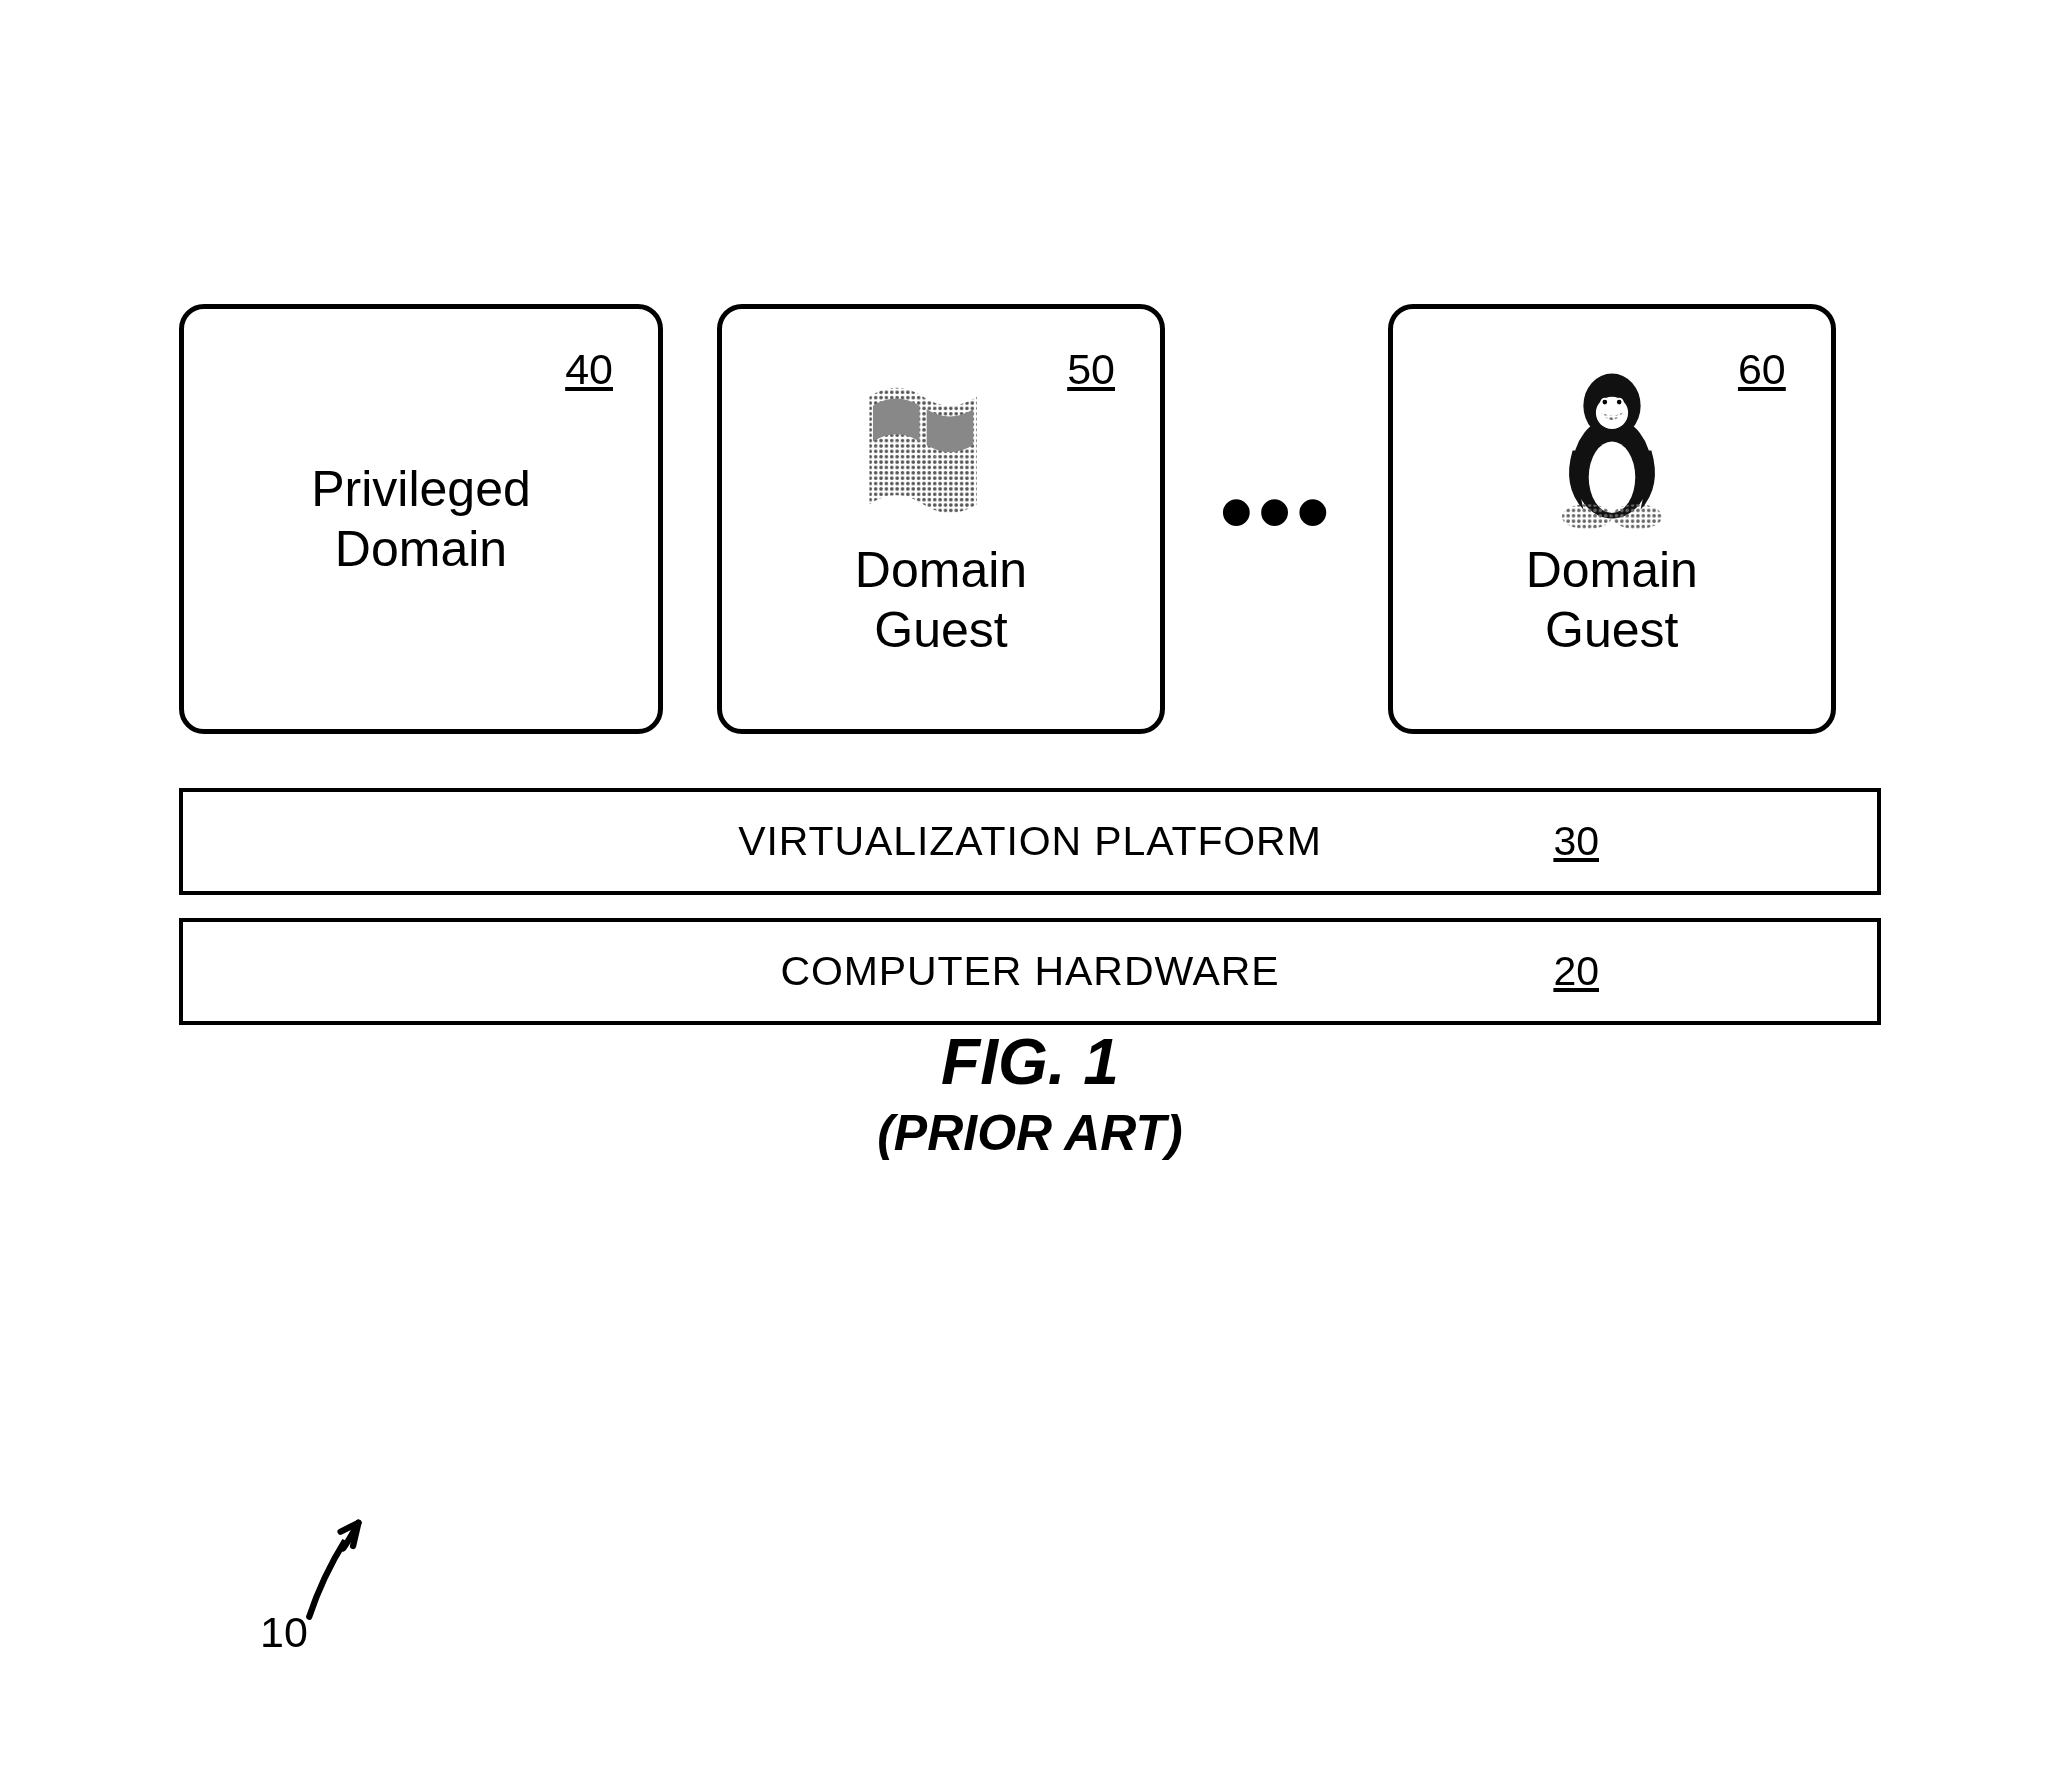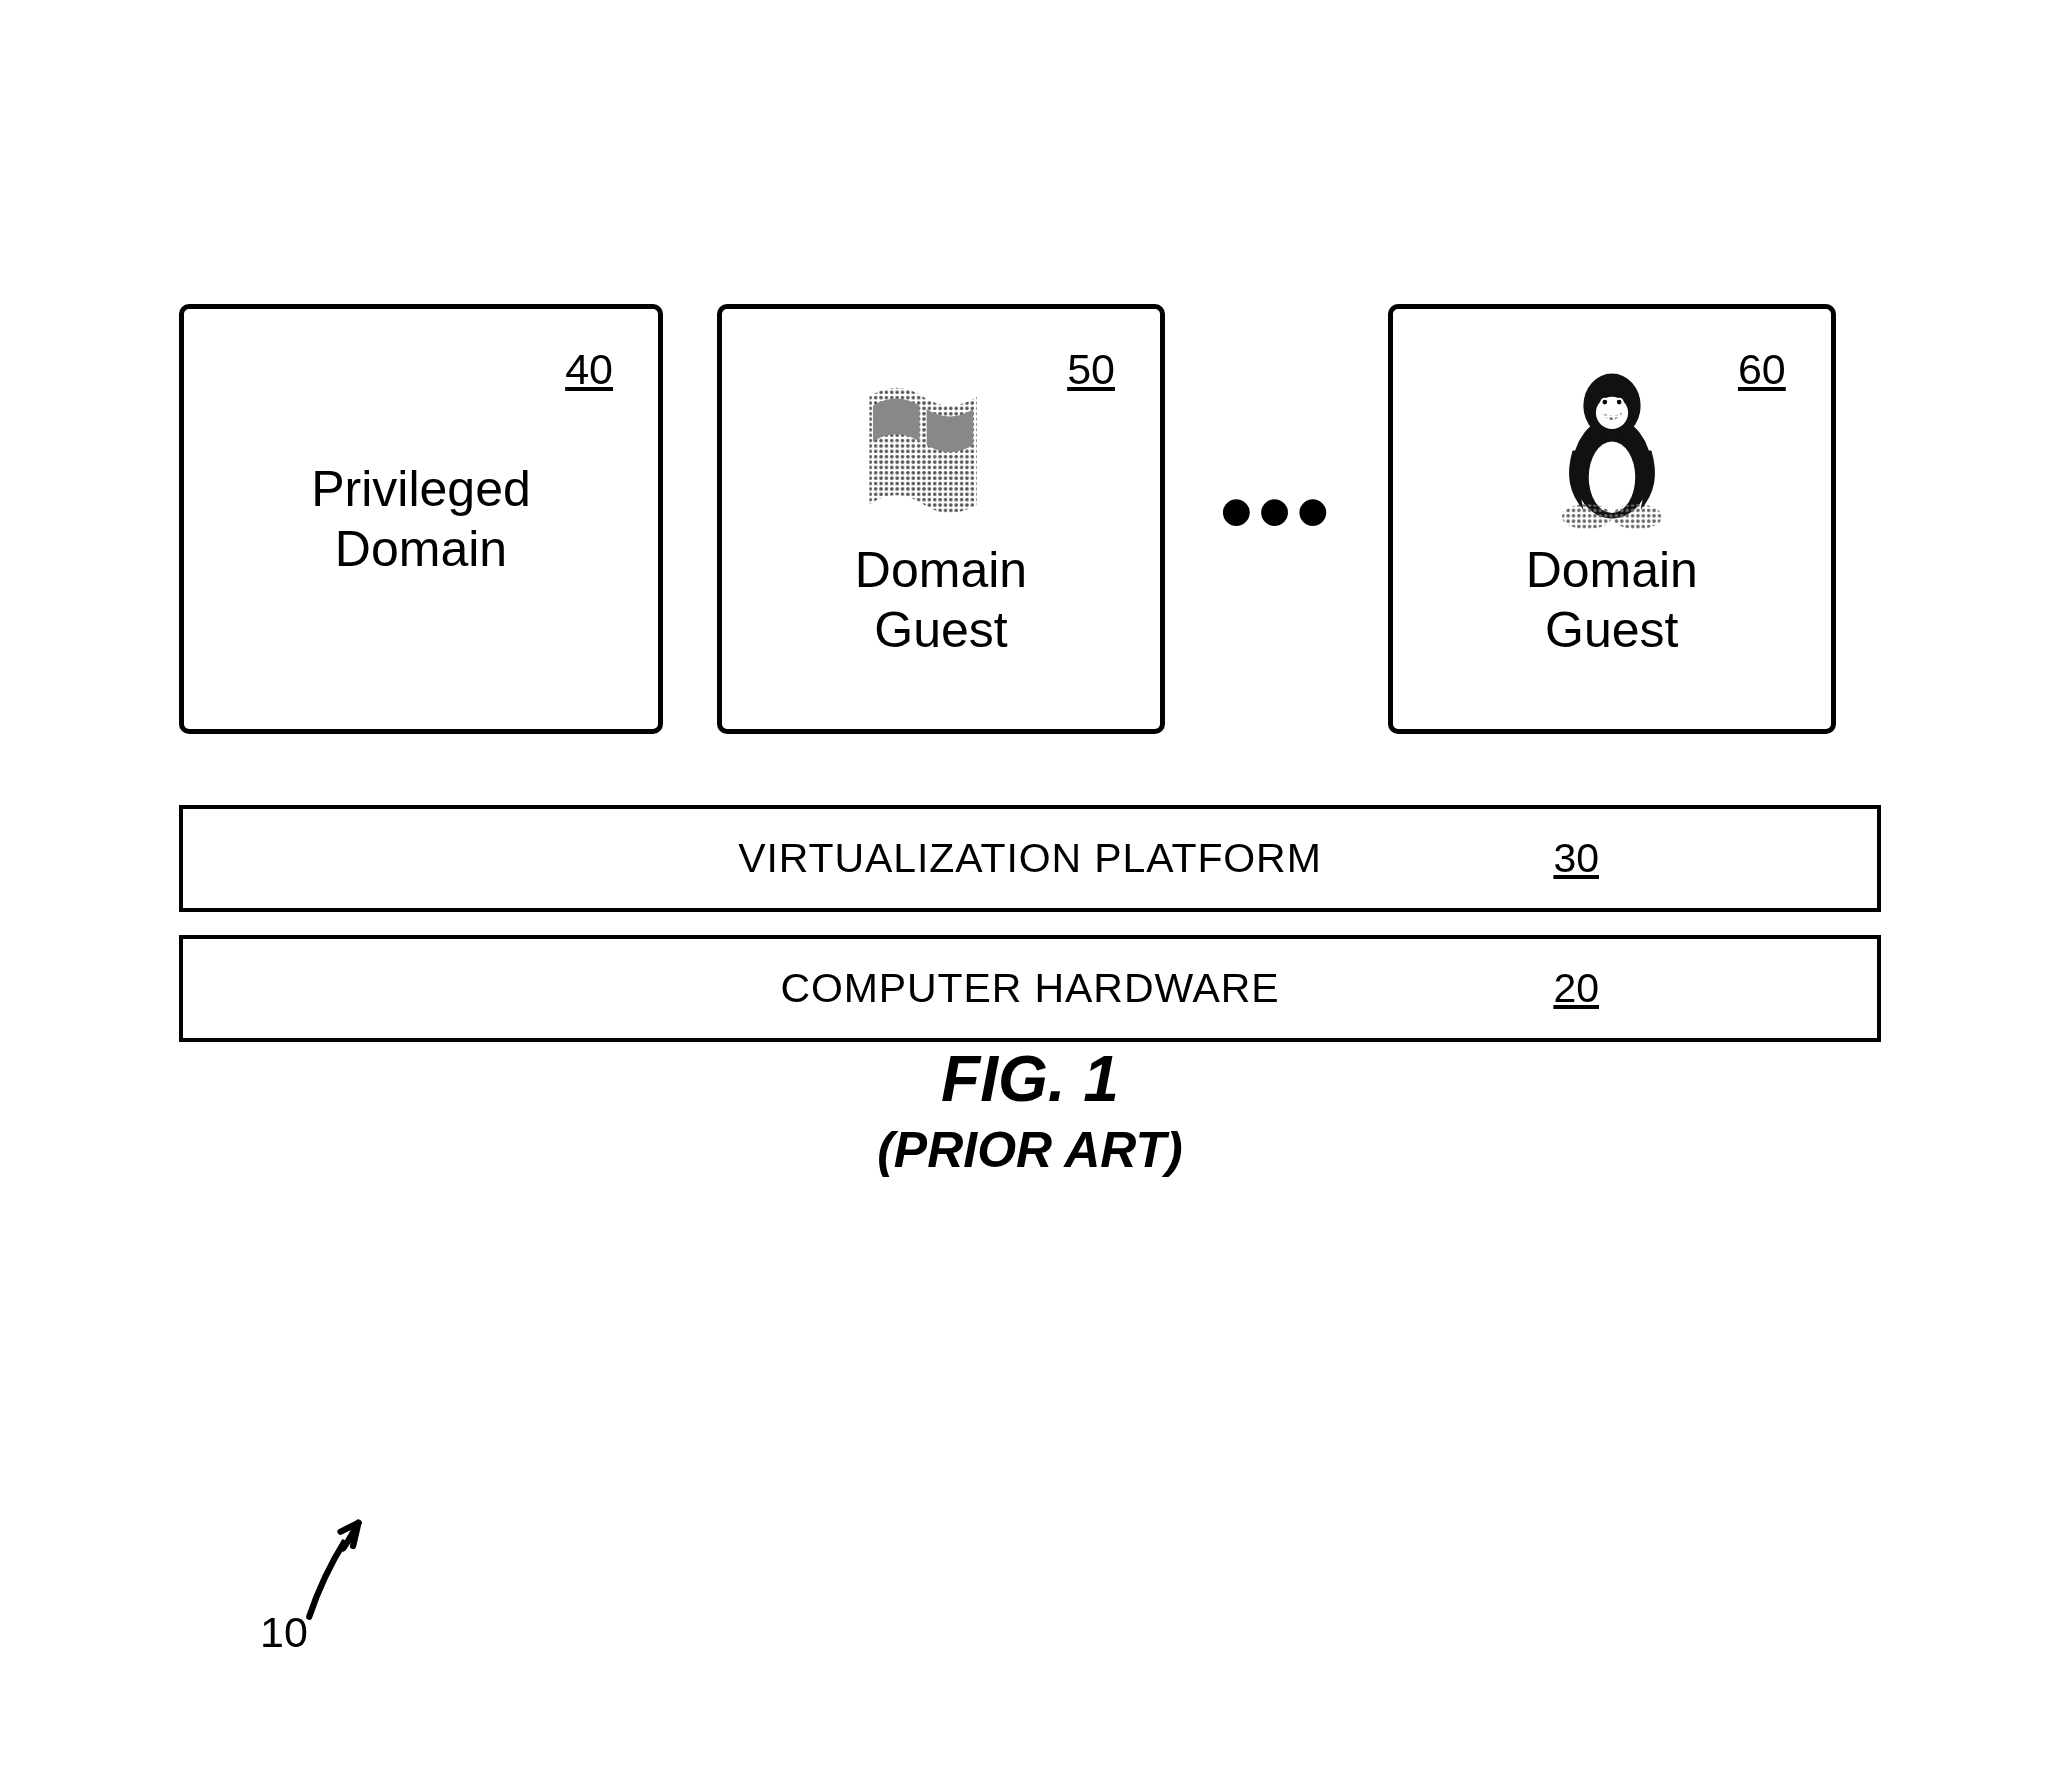--- a/index.html
+++ b/index.html
@@ -1,27 +1,27 @@
 <!DOCTYPE html>
 <html style="font-size:14.3px"><head>
 <meta charset="utf-8">
 <style>
   html,body{margin:0;padding:0;background:#fff;font-family:Arial,Helvetica,sans-serif;color:#000}
   .page{width:2053px;height:1788px;position:relative}
   .diagram{position:absolute;left:179px;top:304px;width:1702px}
   .row-top{display:flex;align-items:center;justify-content:flex-start;gap:54px}
-  .tile{border:5.4px solid #000;border-radius:10px;height:430px;display:flex;flex-direction:column;align-items:center;justify-content:center;text-align:center;position:relative;box-sizing:border-box}
+  .tile{border:5.4px solid #000;border-radius:25px;height:430px;display:flex;flex-direction:column;align-items:center;justify-content:center;text-align:center;position:relative;box-sizing:border-box}
   .tile.privileged{width:484px}
   .tile.guest{width:448px}
   .ref{position:absolute;top:36px;right:45px;font-size:43px;text-decoration:underline}
   .tile-label{font-size:50px;line-height:1.2;font-weight:400}
   .icon-wrap{height:179px;display:flex;align-items:center;justify-content:center;margin-bottom:9px;margin-top:-27px}
   .icon-svg{width:188px;height:179px}
   .dots{font-size:99px;letter-spacing:3.6px;line-height:1;transform:translateY(-9px)}
-  .bar-row{margin-top:71px}
+  .bar-row{margin-top:54px}
   .bar-row + .bar-row{margin-top:23px}
   .bar{border:4.5px solid #000;height:107px;display:flex;align-items:center;justify-content:center;position:relative;box-sizing:border-box}
   .bar-label{font-size:41px;letter-spacing:0.9px}
   .bar-ref{position:absolute;right:278px;font-size:41px;text-decoration:underline}
   .caption{text-align:center;}
   .cap1{font-size:64px;font-weight:700;font-style:italic}
   .cap2{font-size:50px;font-weight:700;font-style:italic;margin-top:5.4px}
   .arrow-ref{position:absolute;left:260px;top:1478px;width:179px;height:179px}
   .arrow-ref-num{position:absolute;left:0;bottom:0;font-size:43px}
 </style>

